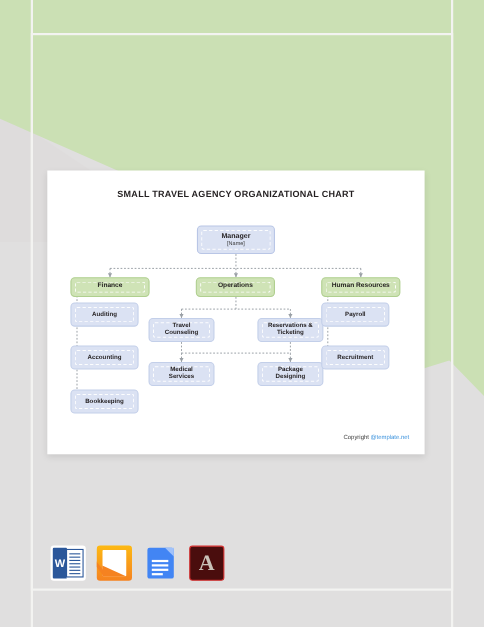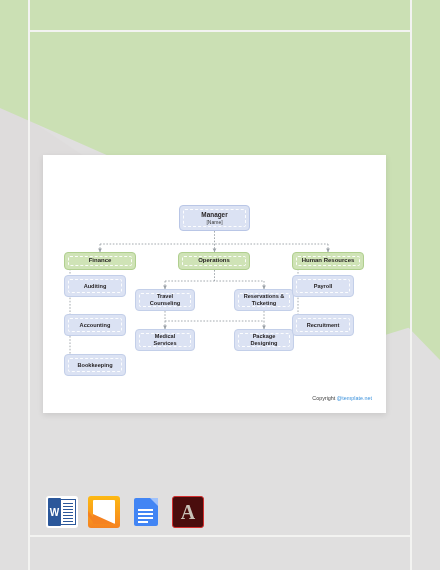--- a/index.html
+++ b/index.html
@@ -263,20 +263,21 @@
   <div class="bg-wedge-left"></div>
   <div class="bg-green"></div>
   <div class="bg-green-right"></div>
 
   <div class="frame-rule"></div>
   <div class="frame-rule-right"></div>
   <div class="frame"></div>
 
   <div class="doc">
 
+    <div class="doc-title">SMALL TRAVEL AGENCY ORGANIZATIONAL CHART</div>
 
     <div class="chart">
 
       <svg class="svg-links" viewBox="0 0 343 258">
         <g stroke="#9aa0a6" stroke-width="0.9" fill="none" stroke-dasharray="1.6 1.6">
 
           <path d="M171.5 76 L171.5 89"></path>
 
           <path d="M57 89 L285 89"></path>
 

